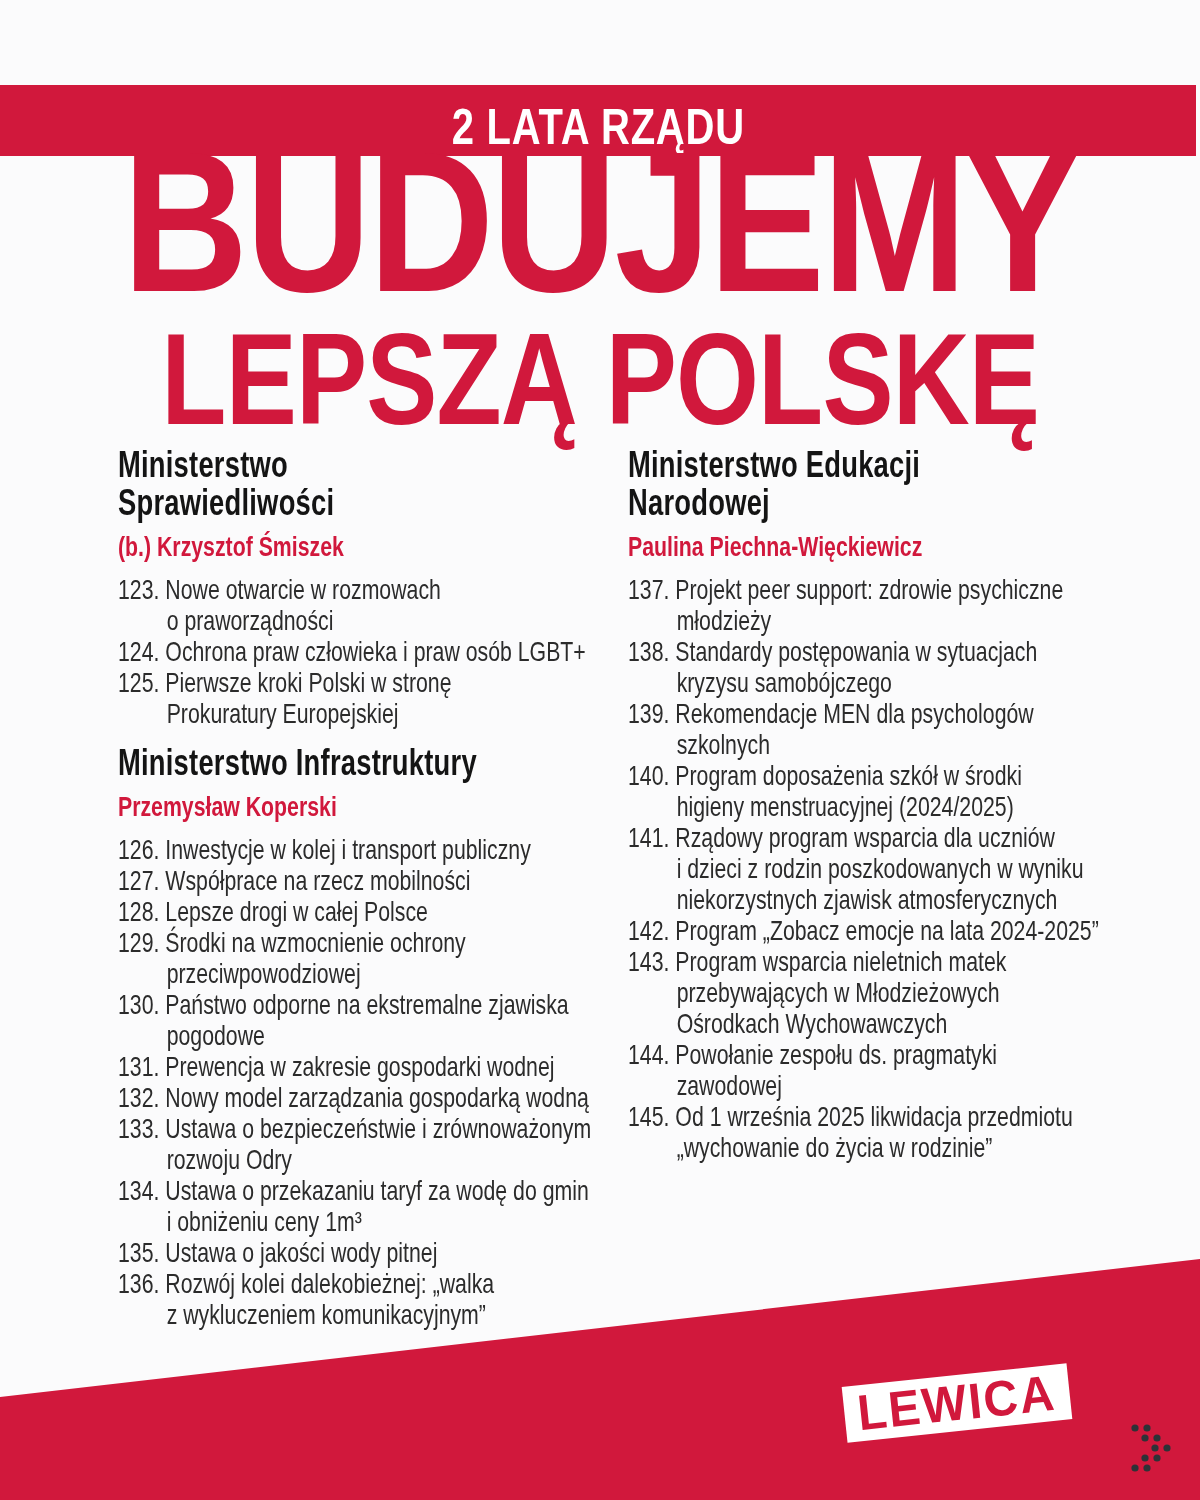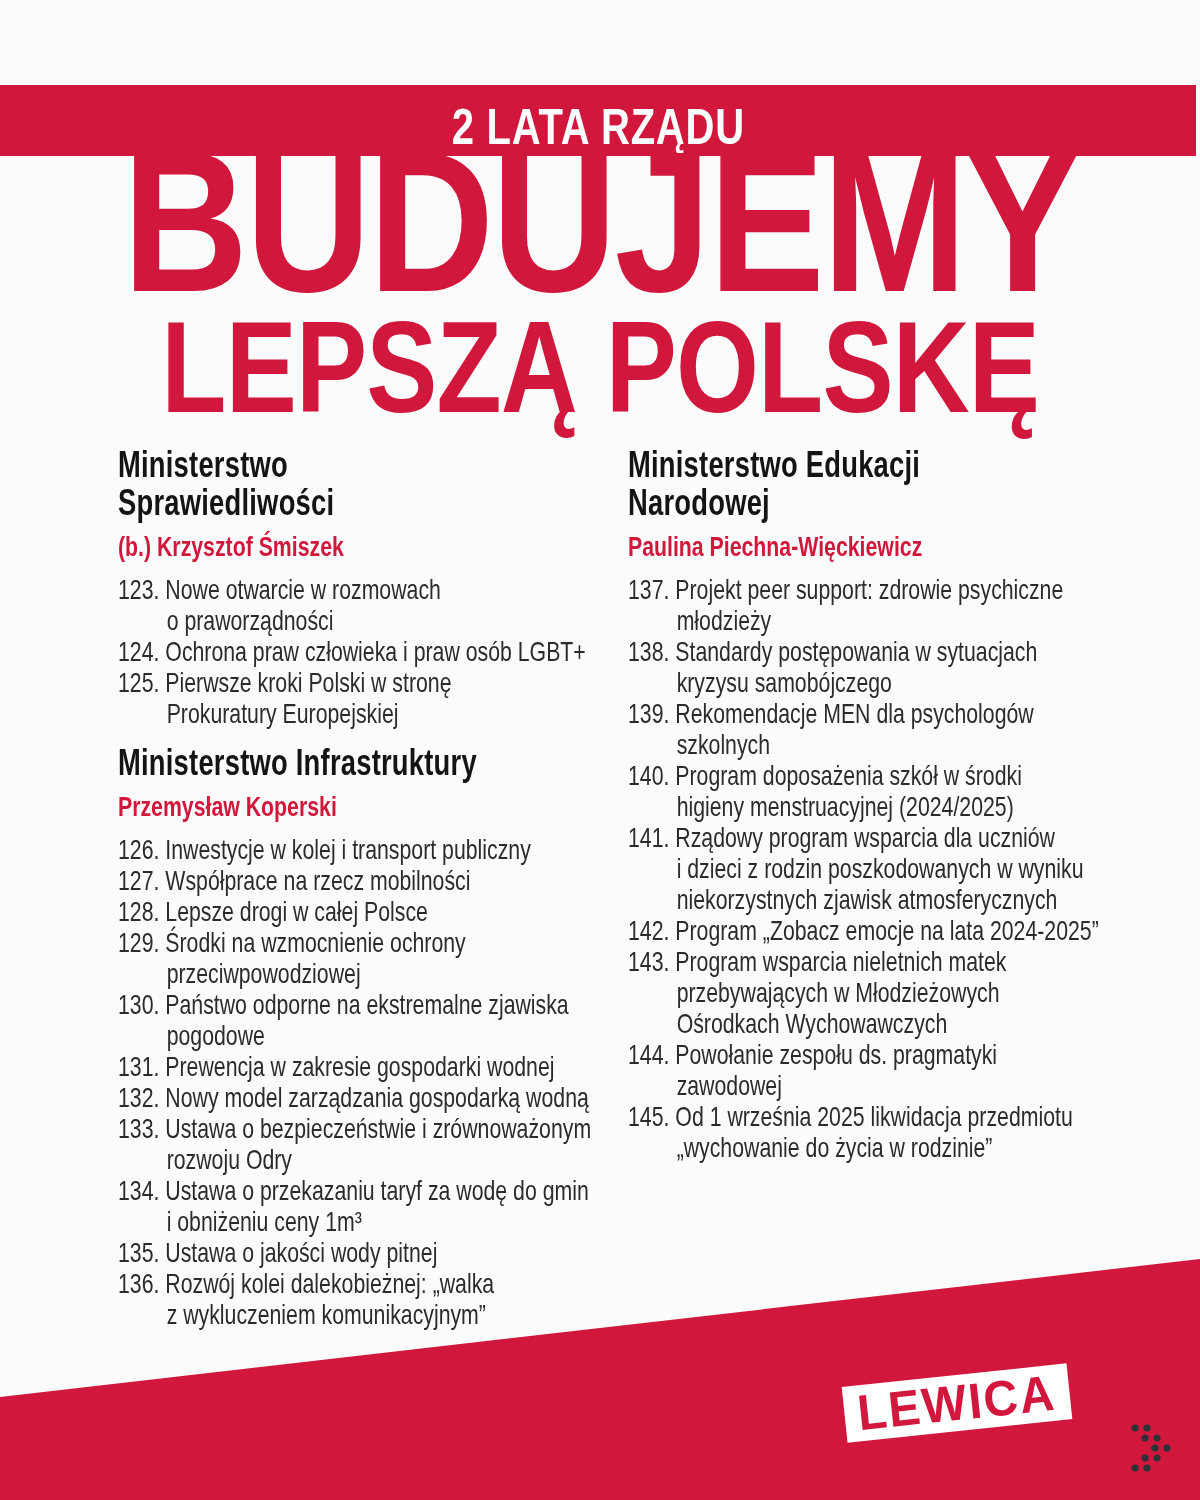--- a/index.html
+++ b/index.html
@@ -16,21 +16,21 @@
   }
   .banner-text{
     color:#FFFFFF;font-weight:bold;font-size:50px;letter-spacing:1px;
     transform:scaleX(0.80);white-space:nowrap;
   }
   
   .title-line{position:absolute;left:0;width:1200px;text-align:center;color:#D1183C;}
   .title-line span{display:inline-block;font-weight:bold;white-space:nowrap;}
   .title-1{top:122px;text-decoration:underline;}
   .title-1 span{font-size:200px;line-height:200px;letter-spacing:-3px;transform:scaleX(0.87);}
-  .title-2{top:302px;}
+  .title-2{top:314px;}
   .title-2 span{font-size:130px;line-height:130px;letter-spacing:-1px;transform:scaleX(0.82);}
   
   .section{position:absolute;width:660px;transform:scaleX(0.76);transform-origin:0 0;}
   .sec-1{left:118px;top:446px;}
   .sec-2{left:118px;top:744px;}
   .sec-3{left:628px;top:446px;}
   .ministry{
     font-size:36px;line-height:38px;font-weight:bold;color:#141414;
     white-space:pre-line;letter-spacing:0.3px;
   }

